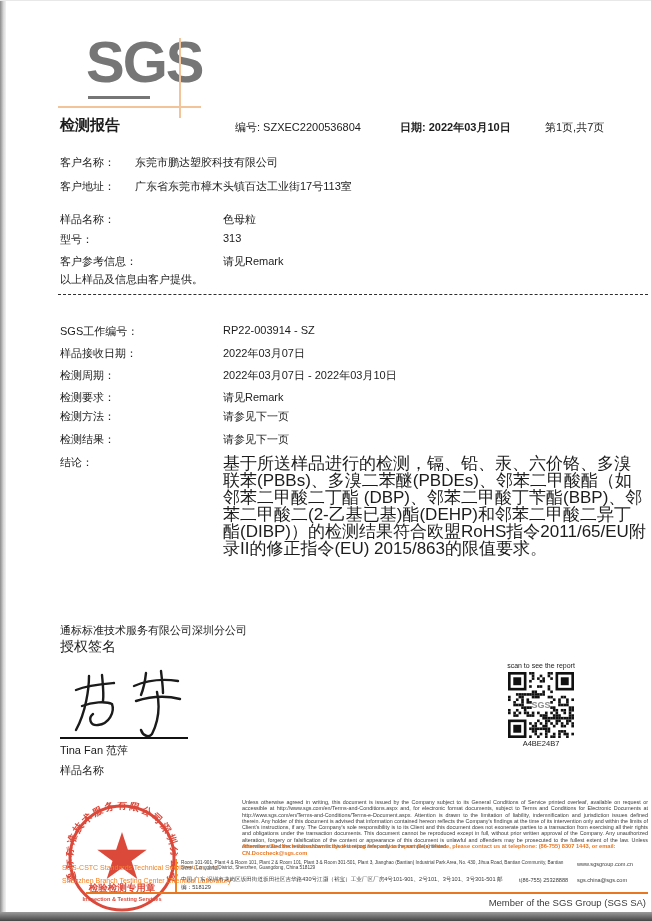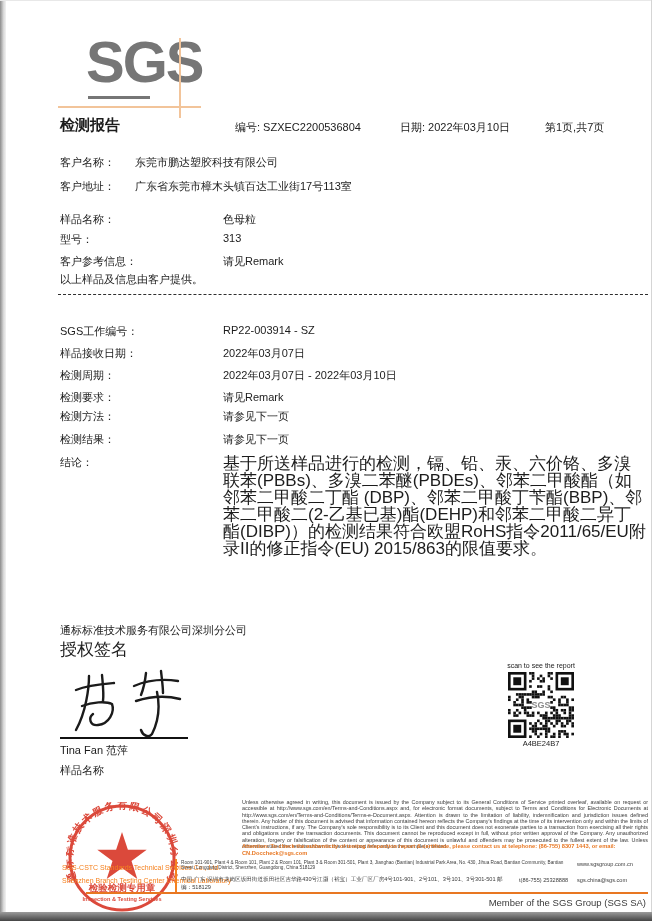--- a/index.html
+++ b/index.html
@@ -18,34 +18,34 @@
   .logo-text{position:absolute;left:86px;top:28px;font-size:58px;font-weight:bold;
     color:#767676;letter-spacing:-2px;font-family:"Liberation Sans","DejaVu Sans",sans-serif;}
   .logo-underline-gray{position:absolute;left:88px;top:96px;width:62px;height:3px;background:#767676;}
   .logo-line-h{position:absolute;left:58px;top:106px;width:143px;height:2px;background:#f2c49a;}
   .logo-line-v{position:absolute;left:179px;top:38px;width:2px;height:80px;background:#f2c49a;}
 
   
   .report-title{position:absolute;left:60px;top:116px;font-size:15px;font-weight:bold;}
   .hdr{position:absolute;top:120px;font-size:11px;}
   .hdr-no{left:235px;}
-  .hdr-date{left:400px;}
+  .hdr-date{left:400px;font-weight:bold;}
   .hdr-page{left:545px;}
 
   .lbl{position:absolute;left:60px;font-size:11px;}
   .val{position:absolute;font-size:11px;}
   .v1{left:135px;}
   .v2{left:223px;}
 
   .dashed-sep{position:absolute;left:58px;top:294px;width:590px;border-top:1px dashed #2e2e2e;}
 
   .conclusion{position:absolute;left:223px;top:455px;width:424px;font-size:17px;line-height:17px;}
 
   .sig-company{position:absolute;left:60px;top:623px;font-size:11px;}
-  .sig-auth{position:absolute;left:60px;top:638px;font-size:17px;}
+  .sig-auth{position:absolute;left:60px;top:638px;font-size:14px;}
   .sig-svg{position:absolute;left:62px;top:668px;}
   .sig-line{position:absolute;left:60px;top:737px;width:128px;height:2px;background:#111;}
   .sig-name{position:absolute;left:60px;top:743px;font-size:11px;}
   .sig-role{position:absolute;left:60px;top:763px;font-size:11px;}
 
   
   .qr-label{position:absolute;left:495px;top:662px;width:92px;text-align:center;font-size:7px;color:#222;}
   .qr-box{position:absolute;left:508px;top:672px;}
   .qr-code-text{position:absolute;left:495px;top:739px;width:92px;text-align:center;font-size:7.5px;color:#222;}
 

